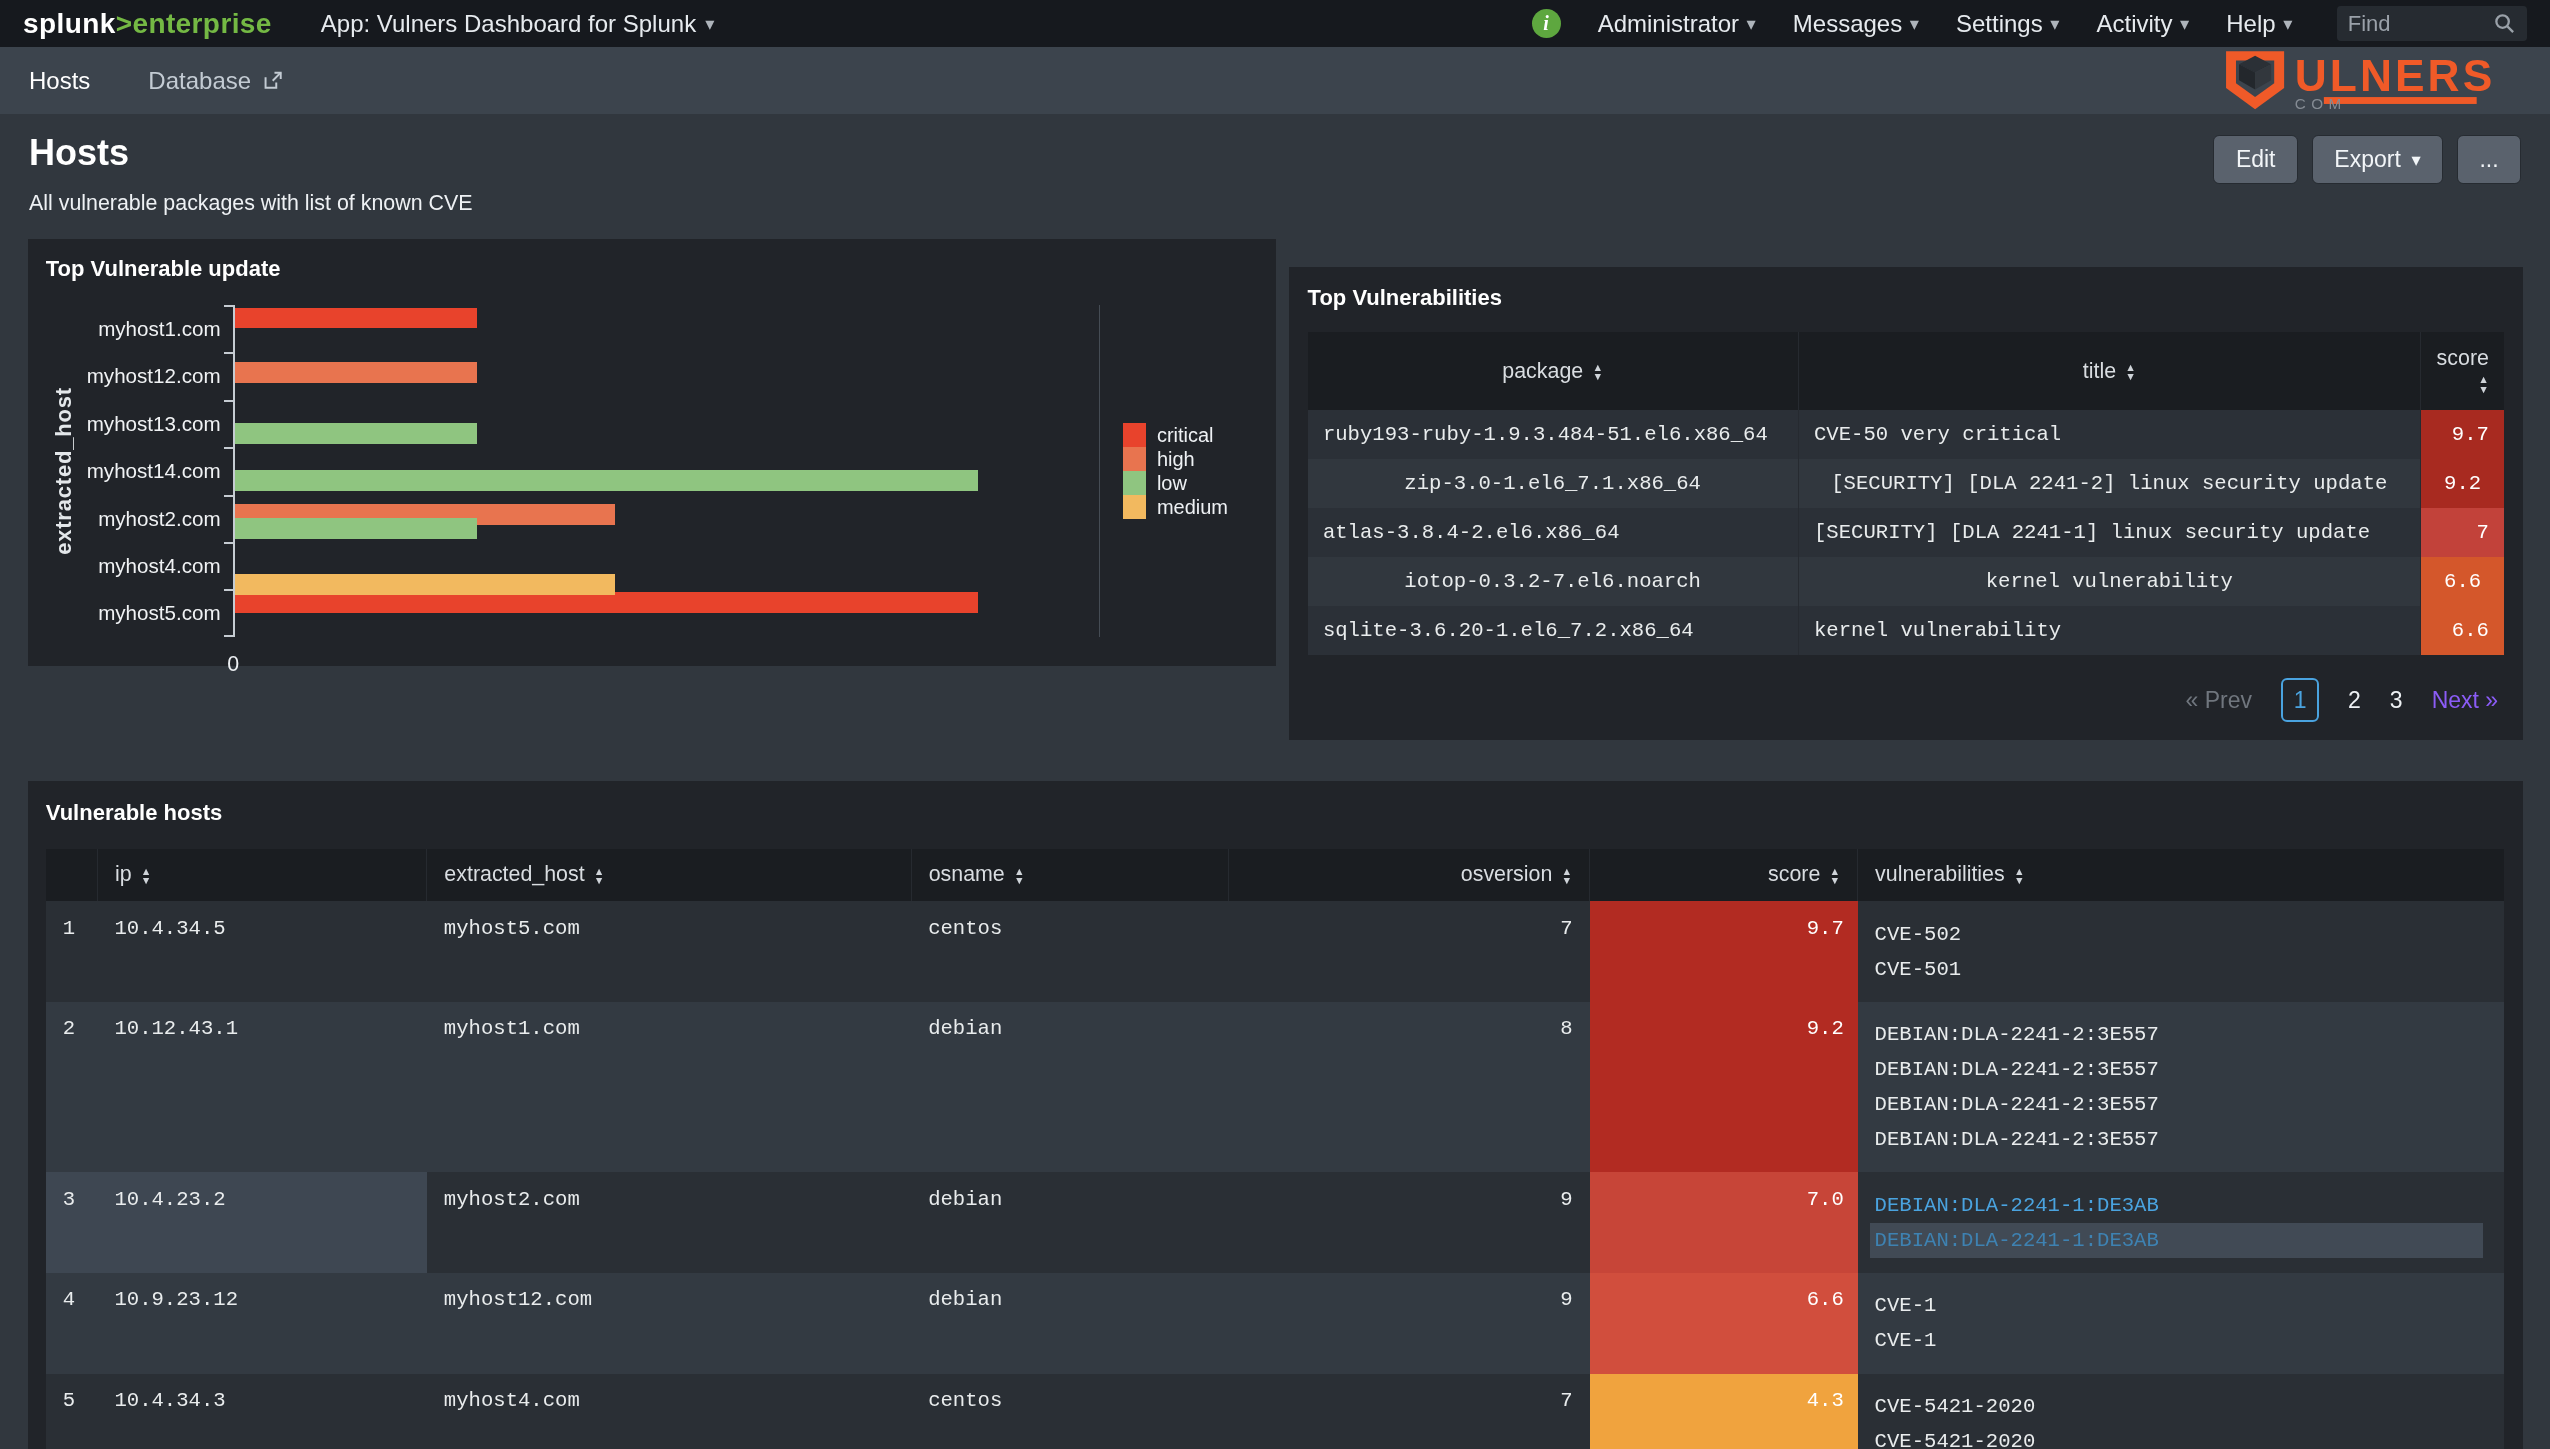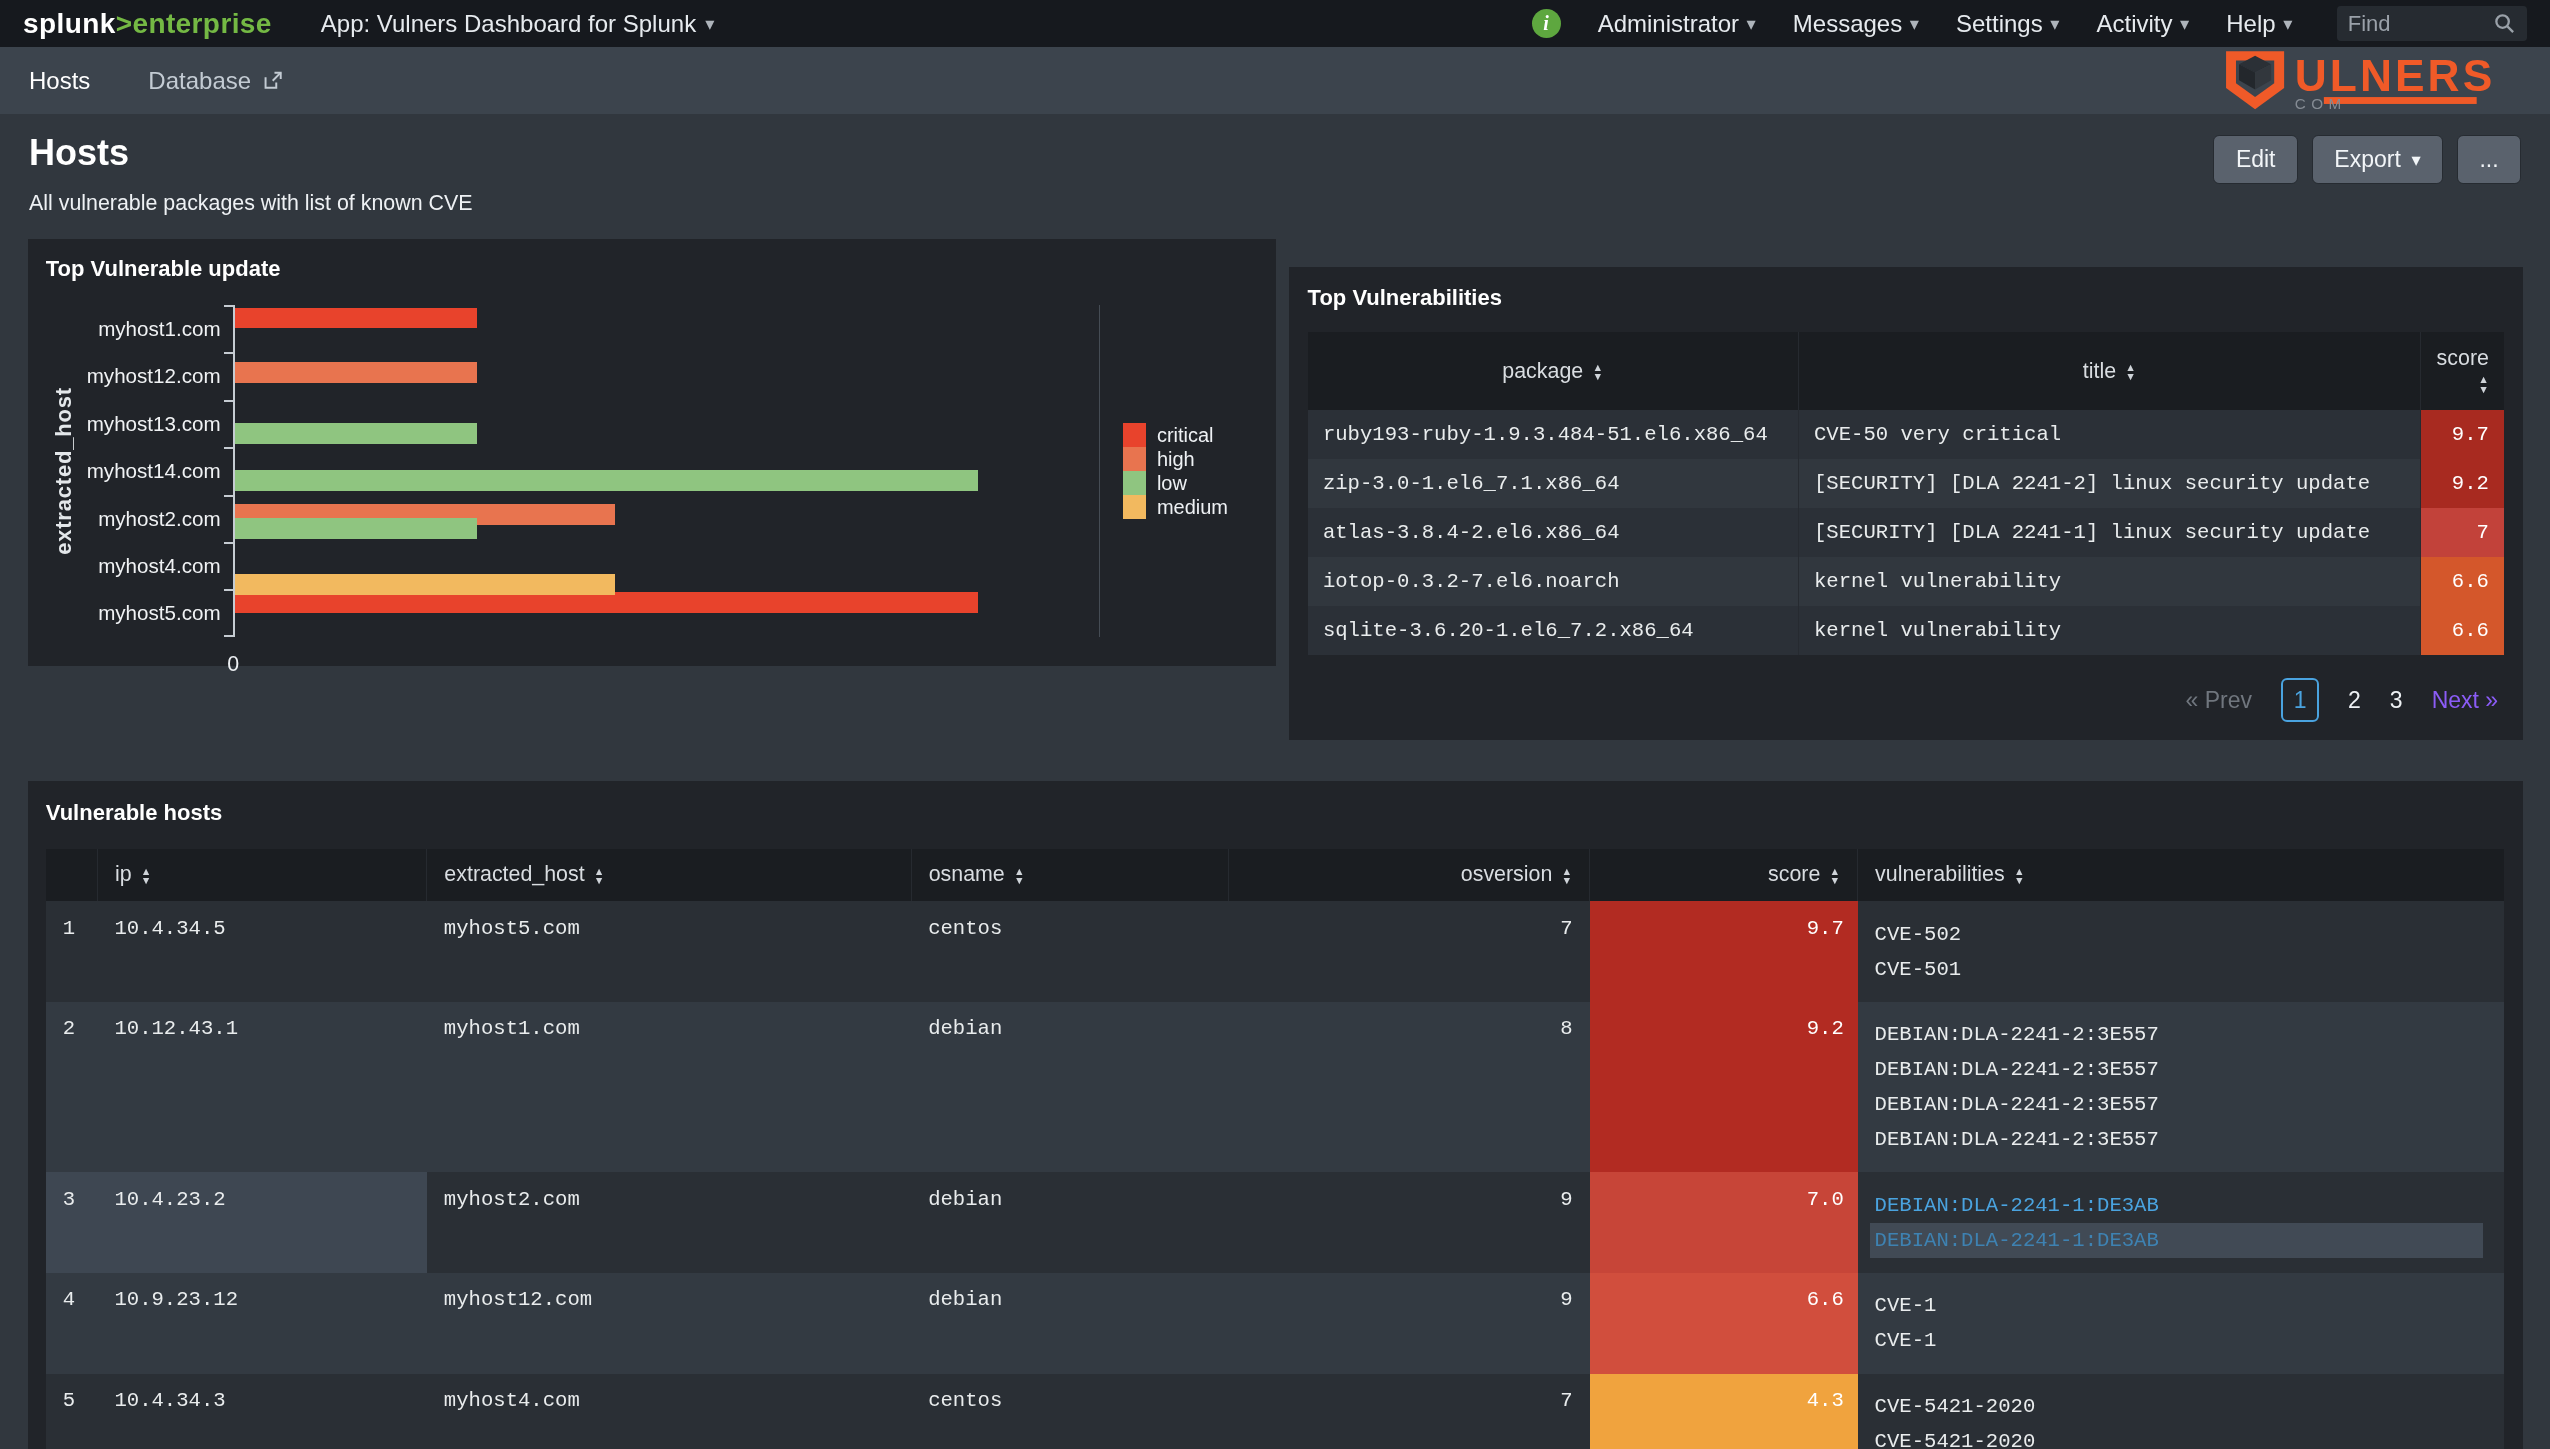--- a/index.html
+++ b/index.html
@@ -67,21 +67,21 @@
   
   .vulnpanel { flex:1; margin-left:13.8px; margin-top:27.5px; padding:18.3px 18.3px 15.3px; }
   .vtable { width:100%; border-collapse:collapse; margin-top:21.4px; table-layout:fixed; }
   .vtable th { background:#1a1d21; color:#d9dde1; font-size:21.4px; font-weight:normal; text-align:center;
                padding:13.8px 15.3px; border-right:1.5px solid #262a30; }
   .vtable th:last-child { border-right:none; text-align:right; }
   .vtable td { font-family:"Liberation Mono", monospace; font-size:20.6px; color:#e9eced;
                padding:0 15.3px; height:49px; border-right:1.5px solid #262a30; overflow:hidden; white-space:nowrap; }
   .vtable td:last-child { border-right:none; }
   .vtable tr.odd  td { background:#2b3037; }
-  .vtable tr.even td { background:#31373e; }
+  .vtable tr.even td { background:#31373e;text-align:center; }
   .vtable td.score { text-align:right; color:#ffffff; }
   .sort { display:inline-flex; flex-direction:column; vertical-align:middle; margin-left:9.2px;
           font-size:10.7px; line-height:9.2px; color:#cfd4d9; }
   .pagination { display:flex; justify-content:flex-end; align-items:center; gap:29px; margin-top:20px;
                 font-size:23px; padding-right:6.1px; height:50px; }
   .pg-prev { color:#70767e; }
   .pg-page { color:#eef1f4; cursor:pointer; }
   .pg-current { width:38px; height:44px; border:2.3px solid #4aa3df; border-radius:6.1px; color:#4aa3df;
                 display:flex; align-items:center; justify-content:center; cursor:pointer; }
   .pg-next { color:#8b5cf6; cursor:pointer; }

